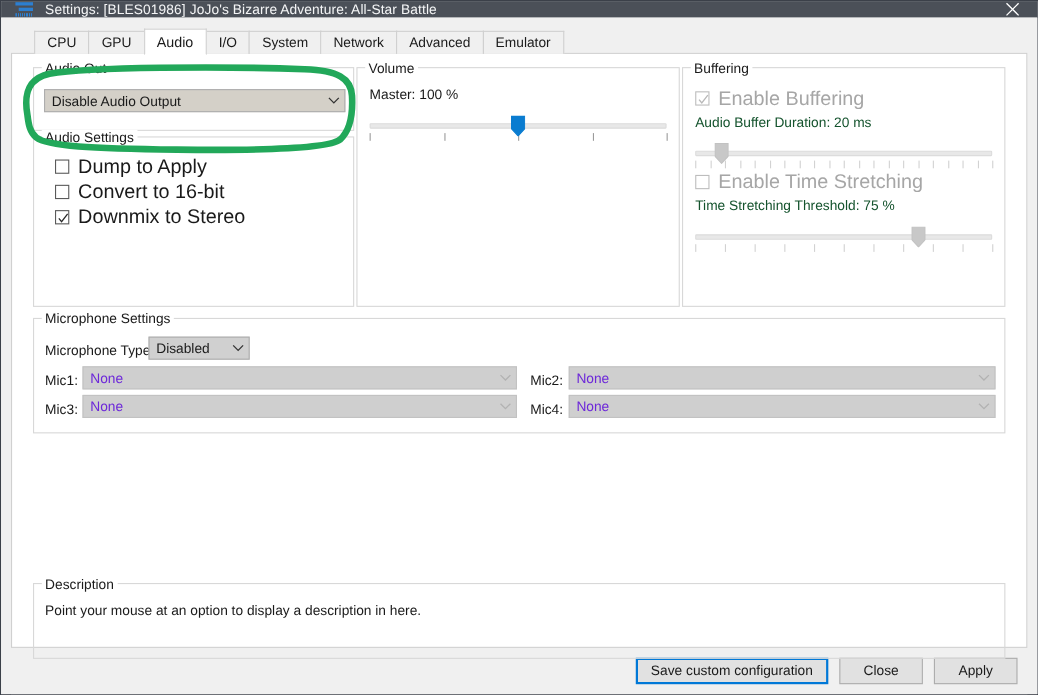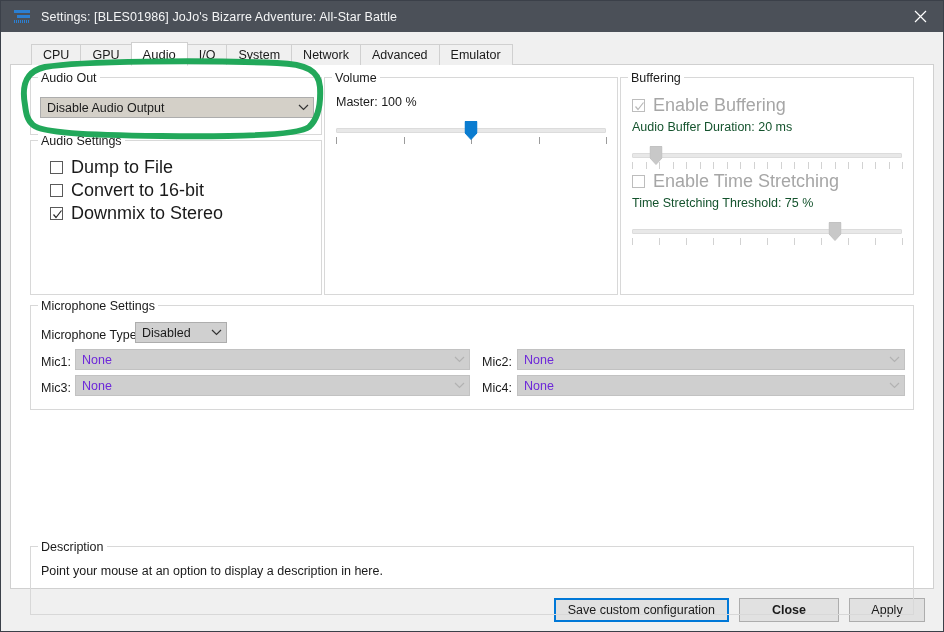--- a/index.html
+++ b/index.html
@@ -15,21 +15,21 @@
   #window {
     position: relative;
     width: 944px; height: 632px;
     background: #f0f0f0;
     border: 1px solid #3b4049;
     display: flex;
     flex-direction: column;
   }
   
   #titlebar {
-    height: 31px;
+    height: 15px;
     background: #4b5058;
     display: flex;
     align-items: center;
     flex: none;
     color: #ffffff;
   }
   #titlebar .app-icon {
     width: 18px; height: 16px;
     margin-left: 13px; margin-right: 9px;
     position: relative;
@@ -201,21 +201,21 @@
     color: #1a1a1a;
     padding: 0 12px;
     white-space: nowrap;
     display: flex; align-items: center; justify-content: center;
   }
   .btn.focused {
     border: 2px solid #0078d7;
     background: #e1e1e1;
     text-align: right;
   }
-  .btn.w-close { width: 100px; padding: 0; font-weight: bold; }
+  .btn.w-close { width: 76px; padding: 0; }
   .btn.w-apply { width: 76px; padding: 0; }
 
   
   #annotation {
     position: absolute;
     left: 0; top: 0;
     width: 944px; height: 632px;
     pointer-events: none;
     z-index: 50;
   }
@@ -265,21 +265,21 @@
               </svg>
           </span>
         </div>
       </div>
 
       <div class="group" style="left:19px; top:75px; width:292px; height:155px;">
         <div class="legend">Audio Settings</div>
 
         <div class="cbrow" style="position:absolute; left:19px; top:16px;">
           <span class="cbox"></span>
-          <span class="cblabel">Dump to File</span>
+          <span class="cblabel">Dump to Apply</span>
         </div>
 
         <div class="cbrow" style="position:absolute; left:19px; top:39px;">
           <span class="cbox"></span>
           <span class="cblabel">Convert to 16-bit</span>
         </div>
 
         <div class="cbrow" style="position:absolute; left:19px; top:62px;">
           <span class="cbox">
             <span class="tick">

